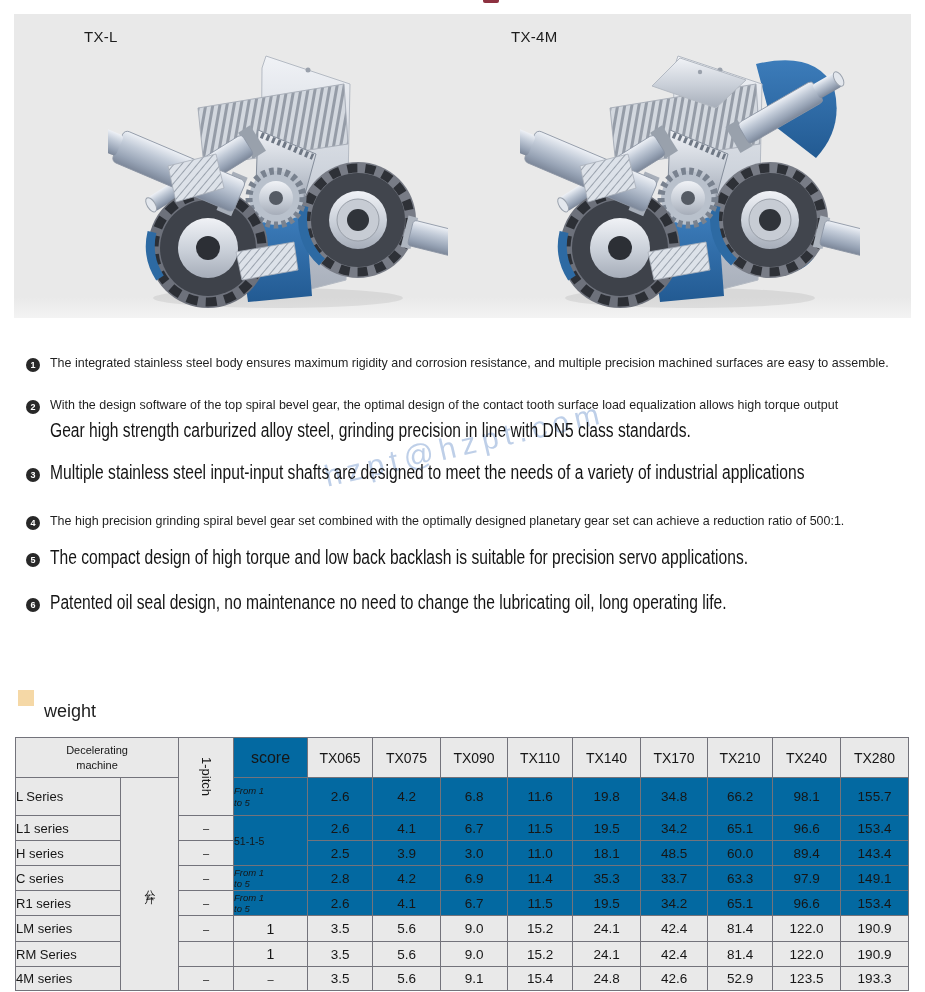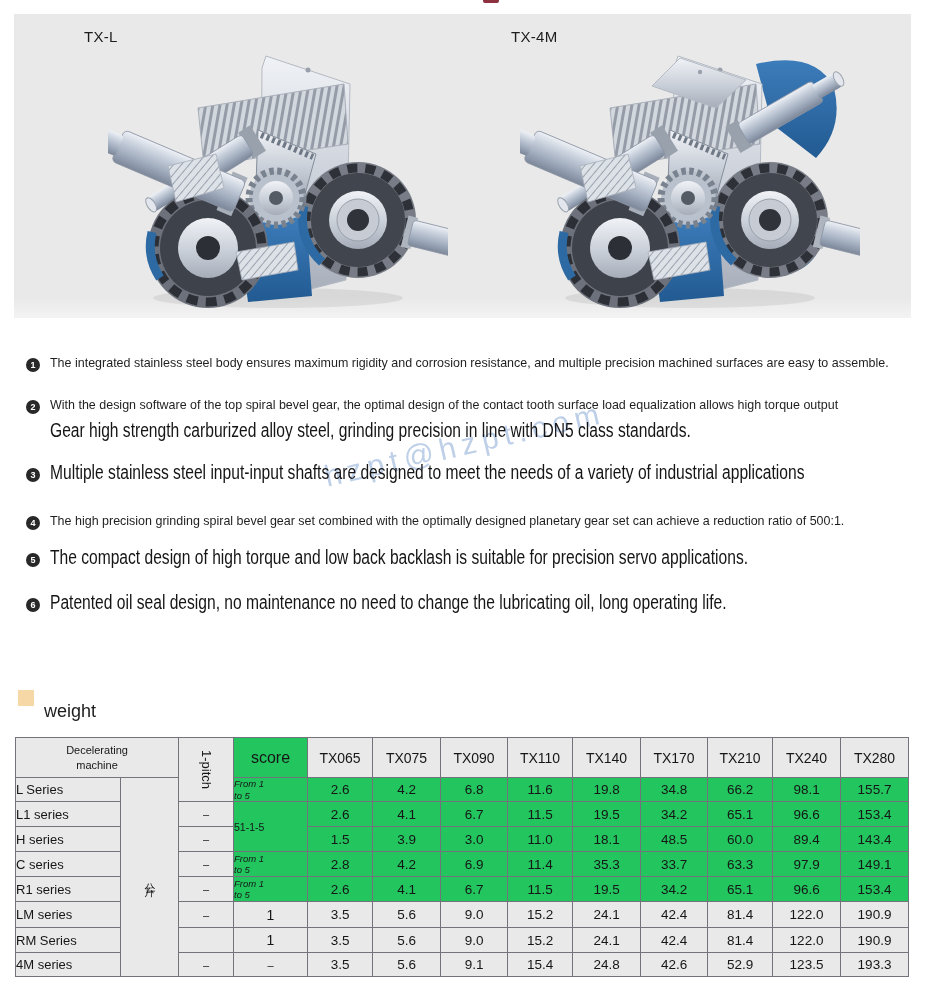--- a/index.html
+++ b/index.html
@@ -44,21 +44,21 @@
   .sec-title { position:absolute; left:44px; top:685px; font-size:18px; color:#1d1d1d;margin-top:16px; }
 
   
   .tbl-wrap { position:absolute; left:15px; top:737px; }
   table.weight-table { border-collapse:collapse; table-layout:fixed; width:893px; }
   .weight-table th, .weight-table td {
     border:1px solid #73737b; padding:0; overflow:hidden;
     font-weight:normal; color:#161616; vertical-align:middle;
   }
   .g { background:#e9e9e9; }
-  .w { background:#22c55e; }
+  .w { background:#0369a1; }
   .th-machine { font-size:11px; line-height:1.35; text-align:center; white-space:pre-line; color:#222; }
   .th-pitch { writing-mode:vertical-rl; text-orientation:mixed; font-size:13px; text-align:center; color:#222; padding:4px 0; }
   .th-score { font-size:16px; text-align:center; color:#222; }
   .th-model { font-size:14px; text-align:center; color:#111; font-weight:500; }
   .td-series { font-size:13px; text-align:left; padding-left:10px; color:#1a1a1a; }
   .td-kg { writing-mode:vertical-rl; text-orientation:upright; font-size:11px; text-align:center; letter-spacing:3px; color:#333; }
   .td-pitch { font-size:11px; text-align:center; color:#444; }
   .td-score-sm { font-size:9.5px; line-height:1.2; text-align:left; padding-left:11px; white-space:pre-line; color:#333;font-style:italic; }
   .td-score-md { font-size:10.5px; text-align:left; padding-left:11px; color:#333; }
   .td-score-one { font-size:14px; text-align:center; color:#222; }
@@ -225,21 +225,21 @@
         <th class="g th-model">TX065</th>
         <th class="g th-model">TX075</th>
         <th class="g th-model">TX090</th>
         <th class="g th-model">TX110</th>
         <th class="g th-model">TX140</th>
         <th class="g th-model">TX170</th>
         <th class="g th-model">TX210</th>
         <th class="g th-model">TX240</th>
         <th class="g th-model">TX280</th>
       </tr>
-      <tr style="height:24px">
+      <tr style="height:38px">
         <td class="g td-series">L Series</td>
         <td rowspan="8" class="g td-kg">公斤</td>
         <td class="w td-score-sm">From 1
 to 5</td>
         <td class="w td-val">2.6</td>
         <td class="w td-val">4.2</td>
         <td class="w td-val">6.8</td>
         <td class="w td-val">11.6</td>
         <td class="w td-val">19.8</td>
         <td class="w td-val">34.8</td>
@@ -257,21 +257,21 @@
         <td class="w td-val">11.5</td>
         <td class="w td-val">19.5</td>
         <td class="w td-val">34.2</td>
         <td class="w td-val">65.1</td>
         <td class="w td-val">96.6</td>
         <td class="w td-val">153.4</td>
       </tr>
       <tr style="height:25px">
         <td class="g td-series">H series</td>
         <td class="g td-pitch">–</td>
-        <td class="w td-val">1.5</td>
+        <td class="w td-val">2.5</td>
         <td class="w td-val">3.9</td>
         <td class="w td-val">3.0</td>
         <td class="w td-val">11.0</td>
         <td class="w td-val">18.1</td>
         <td class="w td-val">48.5</td>
         <td class="w td-val">60.0</td>
         <td class="w td-val">89.4</td>
         <td class="w td-val">143.4</td>
       </tr>
       <tr style="height:25px">

